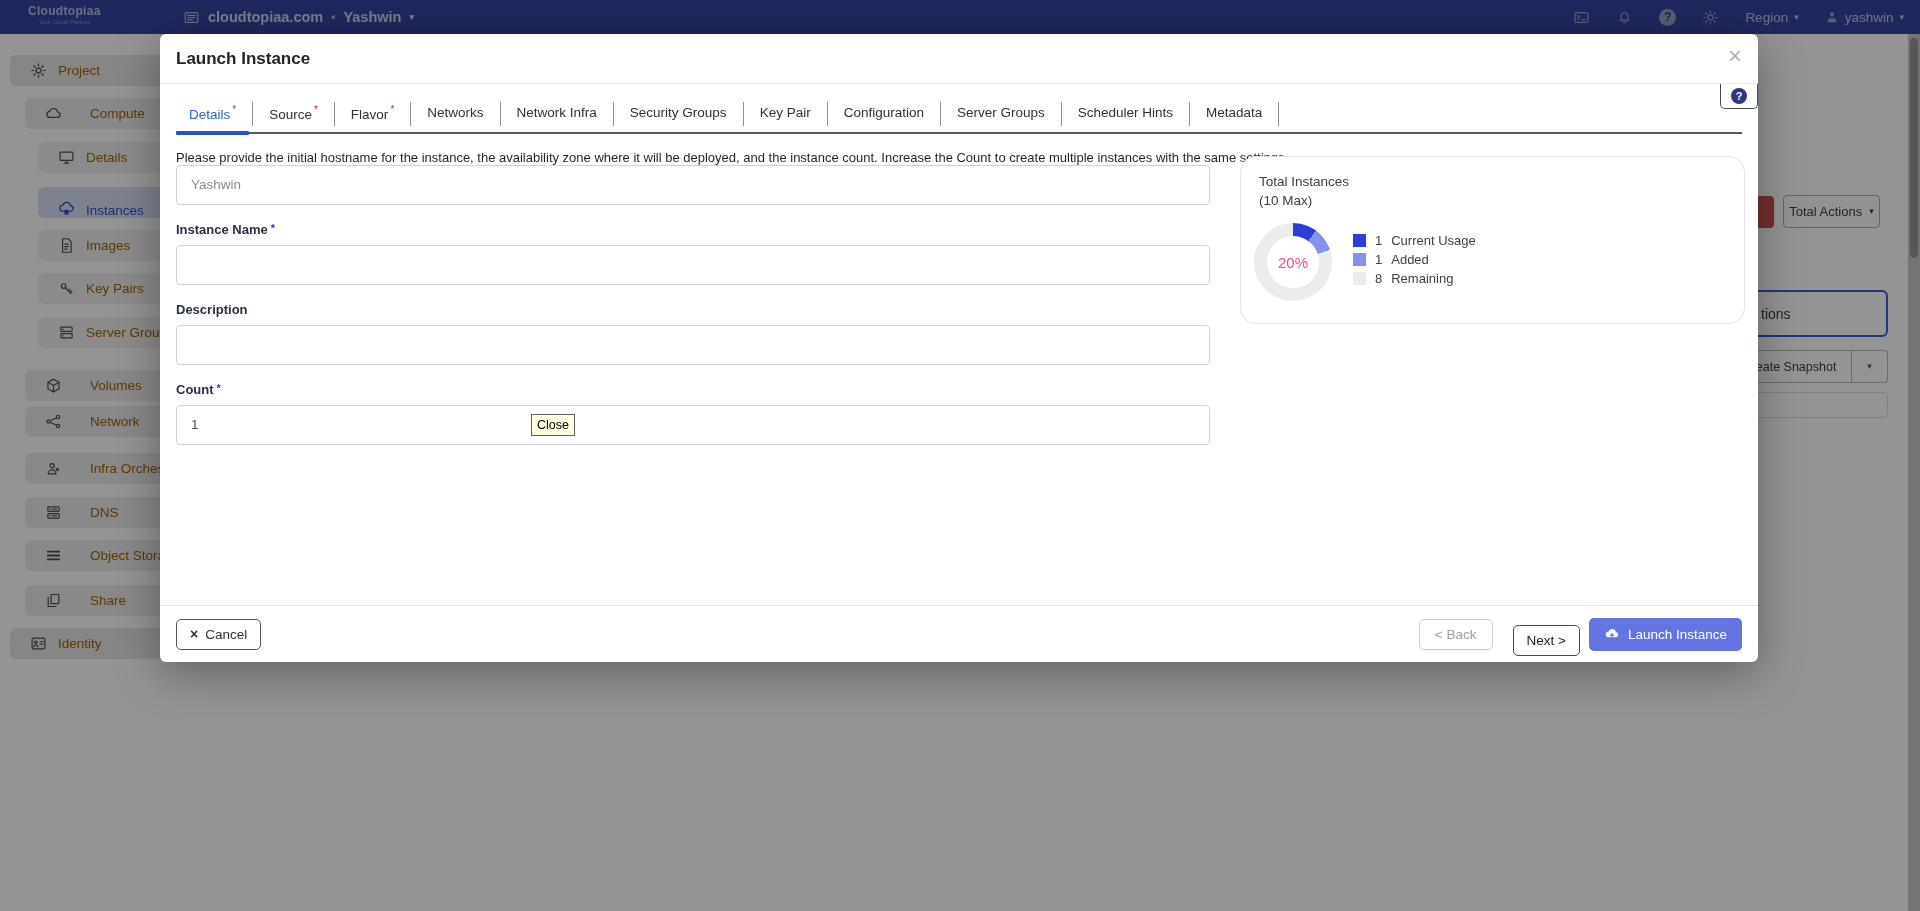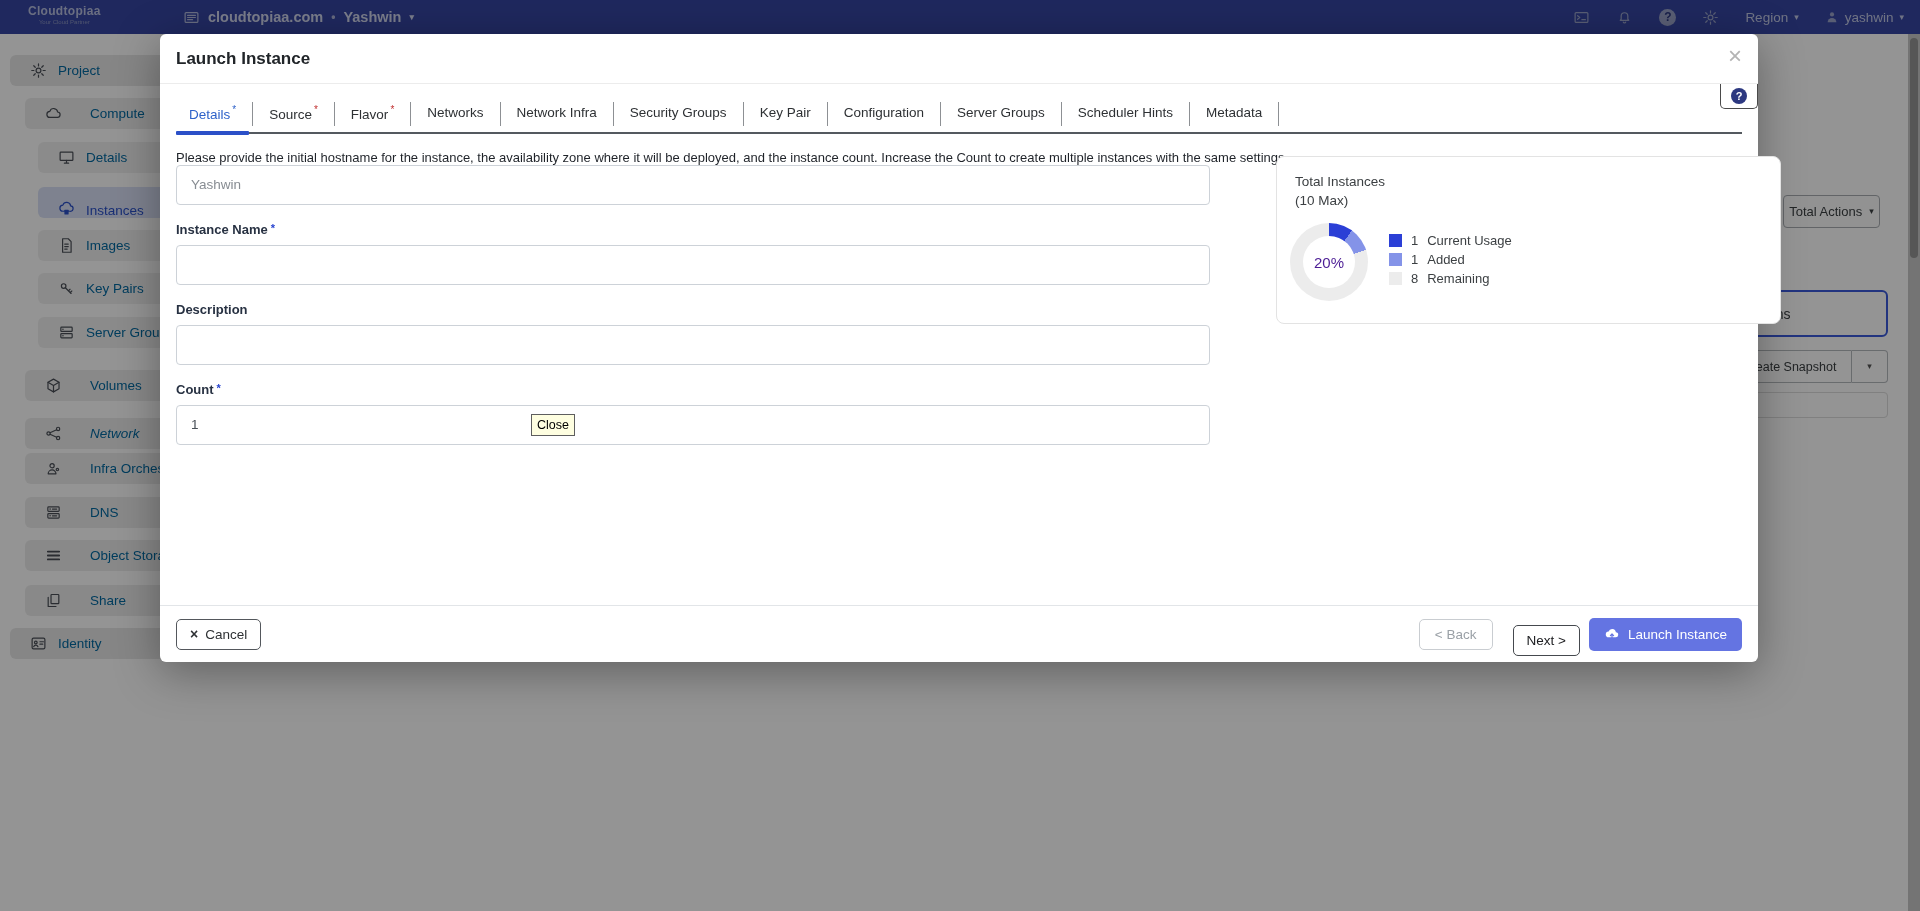--- a/index.html
+++ b/index.html
@@ -18,21 +18,21 @@
   .crumb .dot { font-size:12px; color:#aeb5da; }
   .nav-right { position:absolute; right:16px; top:0; height:34px; display:flex; align-items:center; gap:26px; }
   .nav-ico { width:17px; height:17px; display:inline-flex; color:#9aa3c9; }
   .q-circle { width:17px; height:17px; border-radius:50%; background:#9aa3c9; color:#2c3880; font-size:12px; font-weight:bold; display:inline-flex; align-items:center; justify-content:center; }
   .nav-text { font-size:13.5px; color:#c0c6e3; display:inline-flex; align-items:center; gap:6px; }
   .caret { font-size:9px; line-height:1; }
   .user-ico { width:14px; height:14px; display:inline-flex; color:#9aa3c9; }
 
   
   .sidebar { position:absolute; top:34px; left:0; width:230px; bottom:0; background:#fff; z-index:1; }
-  .side-item { position:absolute; height:31px; display:flex; align-items:center; gap:11px; border-radius:6px; background:#ececec; color:#0369a1; font-size:13.5px; padding-left:20px; white-space:nowrap; overflow:hidden; }
+  .side-item { position:absolute; height:31px; display:flex; align-items:center; gap:11px; border-radius:6px; background:#ececec; color:#a16207; font-size:13.5px; padding-left:20px; white-space:nowrap; overflow:hidden; }
   .side-item.lvl0 { left:10px; width:212px; background:#e7e7e7; }
   .side-item.lvl1 { left:25px; width:200px; background:#ededed;gap:28px; }
   .side-item.lvl2 { left:38px; width:188px; background:#f0f0f0; }
   .side-item.active { background:#d9e1f6; color:#2b50c9; }
   .s-ico { width:17px; height:17px; display:inline-flex; color:#4a4f57; flex:none; }
   .side-item.active .s-ico { color:#2b50c9; }
 
   
   .bgwidget { position:absolute; z-index:1; }
   .red-frag { left:1742px; top:196px; width:32px; height:32px; background:#c9524e; border-radius:4px; }
@@ -67,25 +67,25 @@
 
   .modal-body { position:relative; padding:0 16px; }
   .form-desc { margin:16px 0 0; font-size:13px; color:#1f2329; }
   .field label { display:block; margin:17px 0 8px; font-size:13px; font-weight:bold; color:#273142; }
   .req-blue { color:#2743d0; font-size:11px; margin-left:3px; vertical-align:top; }
   .txt, .select { width:1034px; height:40px; border:1px solid #cdd2d8; border-radius:4px; font-size:13.5px; color:#495057; padding:0 14px; background:#fff; font-family:inherit; }
   .txt.muted { color:#878c92; }
   .select { display:flex; align-items:center; position:relative; cursor:pointer; }
   .chev { position:absolute; right:17px; top:14px; width:8px; height:8px; border-right:1.6px solid #444; border-bottom:1.6px solid #444; transform:rotate(45deg); }
 
-  .quota-card { position:absolute; left:1080px; top:122px; width:505px; height:168px; border:1px solid #e3e3e3; border-radius:8px; background:#fff;margin-left:36px; }
+  .quota-card { position:absolute; left:1080px; top:122px; width:505px; height:168px; border:1px solid #e3e3e3; border-radius:16px; background:#fff; }
   .quota-title { margin:15px 0 0 18px; font-size:13.5px; color:#3c4043; line-height:19px; }
   .donut-wrap { position:absolute; left:13px; top:66px; width:78px; height:78px; }
   .donut { width:78px; height:78px; border-radius:50%; position:relative; }
-  .donut-hole { position:absolute; left:13px; top:13px; width:52px; height:52px; background:#fff; border-radius:50%; display:flex; align-items:center; justify-content:center; font-size:15px; color:#4c1d95; }
+  .donut-hole { position:absolute; left:13px; top:13px; width:52px; height:52px; background:#fff; border-radius:50%; display:flex; align-items:center; justify-content:center; font-size:15px; color:#ec4899; }
   .legend { position:absolute; left:112px; top:74px; }
   .legend-row { display:flex; align-items:center; gap:9px; height:19px; font-size:13px; color:#3c4043; }
   .legend-sq { width:13px; height:13px; flex:none; }
   .legend-val { min-width:7px; }
 
   .modal-footer { position:absolute; left:0; right:0; bottom:0; height:57px; border-top:1px solid #e2e5e8; display:flex; align-items:center; padding:0 16px; }
   .btn { border-radius:5px; font-size:13.5px; display:inline-flex; align-items:center; justify-content:center; background:#fff; cursor:pointer; white-space:nowrap; }
   .btn-cancel { border:1.5px solid #53575c; color:#2e3134; height:31px; padding:0 13px; gap:7px; }
   .x-ico { font-size:14px; font-weight:bold; line-height:1; }
   .spacer { flex:1; }
@@ -222,21 +222,21 @@
       </div>
       <div class="side-item lvl1" style="top: 336px;">
         <span class="s-ico">
           <svg viewBox="0 0 24 24" fill="none" stroke="currentColor" stroke-width="1.7" stroke-linecap="round" stroke-linejoin="round">
             <path d="M12 3l7.8 4.5v9L12 21l-7.8-4.5v-9z"></path>
             <path d="M12 12l7.8-4.5M12 12L4.2 7.5M12 12v9"></path>
           </svg>
         </span>
         <span>Volumes</span>
       </div>
-      <div class="side-item lvl1" style="top: 384px; font-style: italic;">
+      <div class="side-item lvl1" style="top: 372px;">
         <span class="s-ico">
           <svg viewBox="0 0 24 24" fill="none" stroke="currentColor" stroke-width="1.7" stroke-linecap="round" stroke-linejoin="round">
             <circle cx="5" cy="12" r="2.3"></circle>
             <circle cx="18.5" cy="5.5" r="2.3"></circle>
             <circle cx="18.5" cy="18.5" r="2.3"></circle>
             <path d="M7.1 10.9l9.3-4.3M7.1 13.1l9.3 4.3"></path>
           </svg>
         </span>
         <span>Network</span>
       </div>

